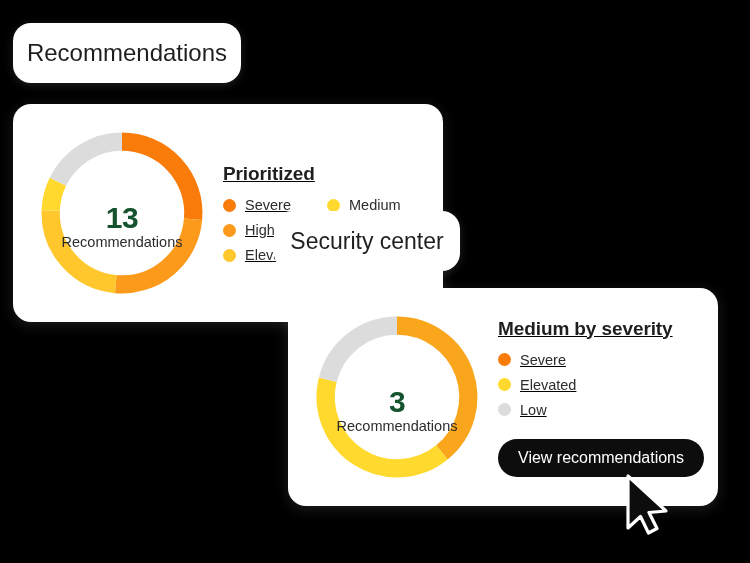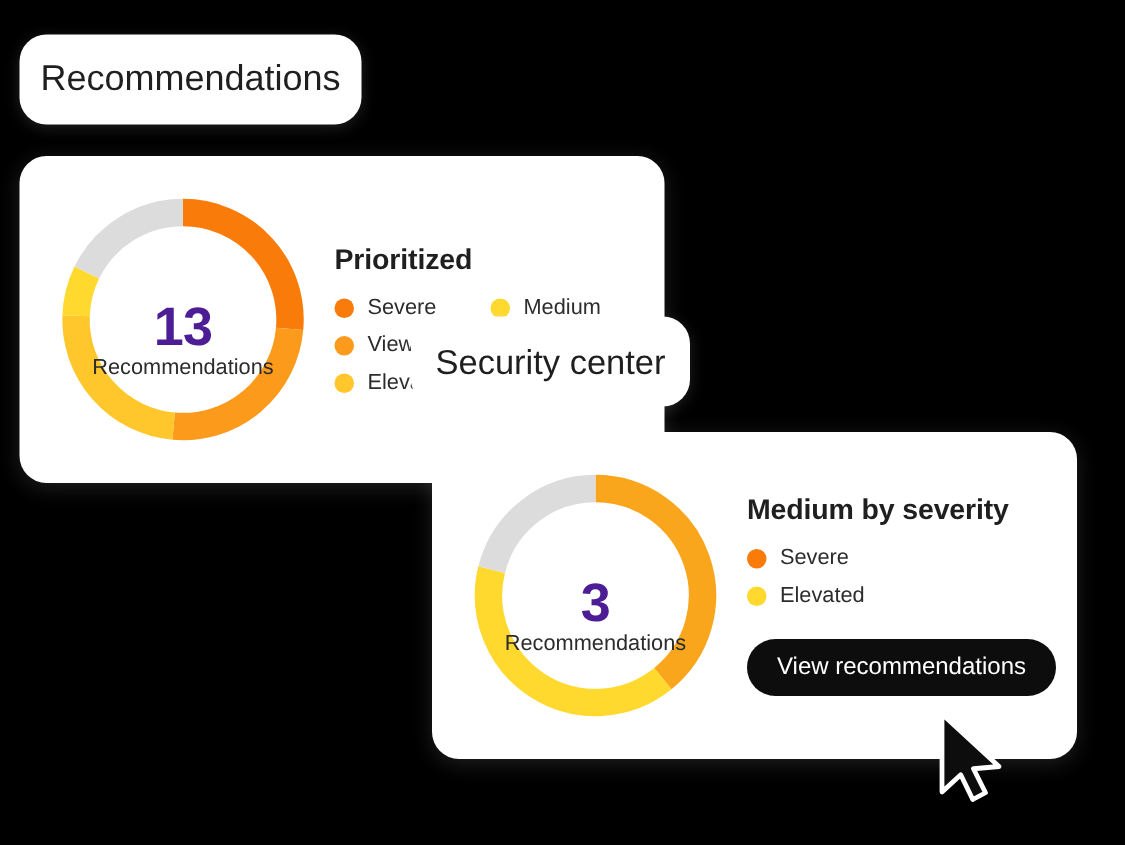--- a/index.html
+++ b/index.html
@@ -94,39 +94,40 @@
     top: 0;
     width: 174px;
     height: 174px;
     display: flex;
     flex-direction: column;
     align-items: center;
     justify-content: center;
     pointer-events: none;
   }
   .donut-count {
-    font-size: 36px;
+    font-size: 30px;
     font-weight: 700;
-    color: #4c1d95;
+    color: #14532d;
     line-height: 1.02;
     letter-spacing: -0.5px;
     margin-top: 28px;
   }
   .donut-caption {
     font-size: 14.5px;
     color: #2c2c2c;
     margin-top: 2px;
     line-height: 1.1;
   }
 
   
   .legend-panel {
     flex: 1 1 auto;
     padding-left: 14px;
     padding-right: 14px;
+    text-decoration: underline;
   }
   .legend-title {
     font-size: 19px;
     font-weight: 700;
     color: #1f1f1f;
     margin-bottom: 12px;
     letter-spacing: -0.1px;
   }
   .legend-rows {
     display: flex;
@@ -220,21 +221,21 @@
                 <span class="legend-label">Severe</span>
               </div>
               <div class="legend-item">
                 <span class="legend-dot" style="background: rgb(255, 217, 46);"></span>
                 <span class="legend-label">Medium</span>
               </div>
             </div>
             <div class="legend-row">
               <div class="legend-item">
                 <span class="legend-dot" style="background: rgb(252, 154, 28);"></span>
-                <span class="legend-label">View</span>
+                <span class="legend-label">High</span>
               </div>
             </div>
             <div class="legend-row">
               <div class="legend-item">
                 <span class="legend-dot" style="background: rgb(255, 199, 44);"></span>
                 <span class="legend-label">Elevated</span>
               </div>
             </div>
           </div>
       </div>
@@ -271,20 +272,26 @@
                 <span class="legend-dot" style="background: rgb(249, 124, 10);"></span>
                 <span class="legend-label">Severe</span>
               </div>
             </div>
             <div class="legend-row">
               <div class="legend-item">
                 <span class="legend-dot" style="background: rgb(255, 217, 46);"></span>
                 <span class="legend-label">Elevated</span>
               </div>
             </div>
+            <div class="legend-row">
+              <div class="legend-item">
+                <span class="legend-dot" style="background: rgb(220, 220, 220);"></span>
+                <span class="legend-label">Low</span>
+              </div>
+            </div>
           </div>
         <button class="cta-button">View recommendations</button>
       </div>
 
     </div>
   </div>
 
   <svg id="mouse-cursor" viewBox="0 0 46 62">
     <path d="M4 3 L4 55 L16.5 43.5 L24.5 60 L33 55.5 L25 39.5 L42 38 Z" fill="#0d0d0d" stroke="#ffffff" stroke-width="3.2" stroke-linejoin="round"></path>
   </svg>

